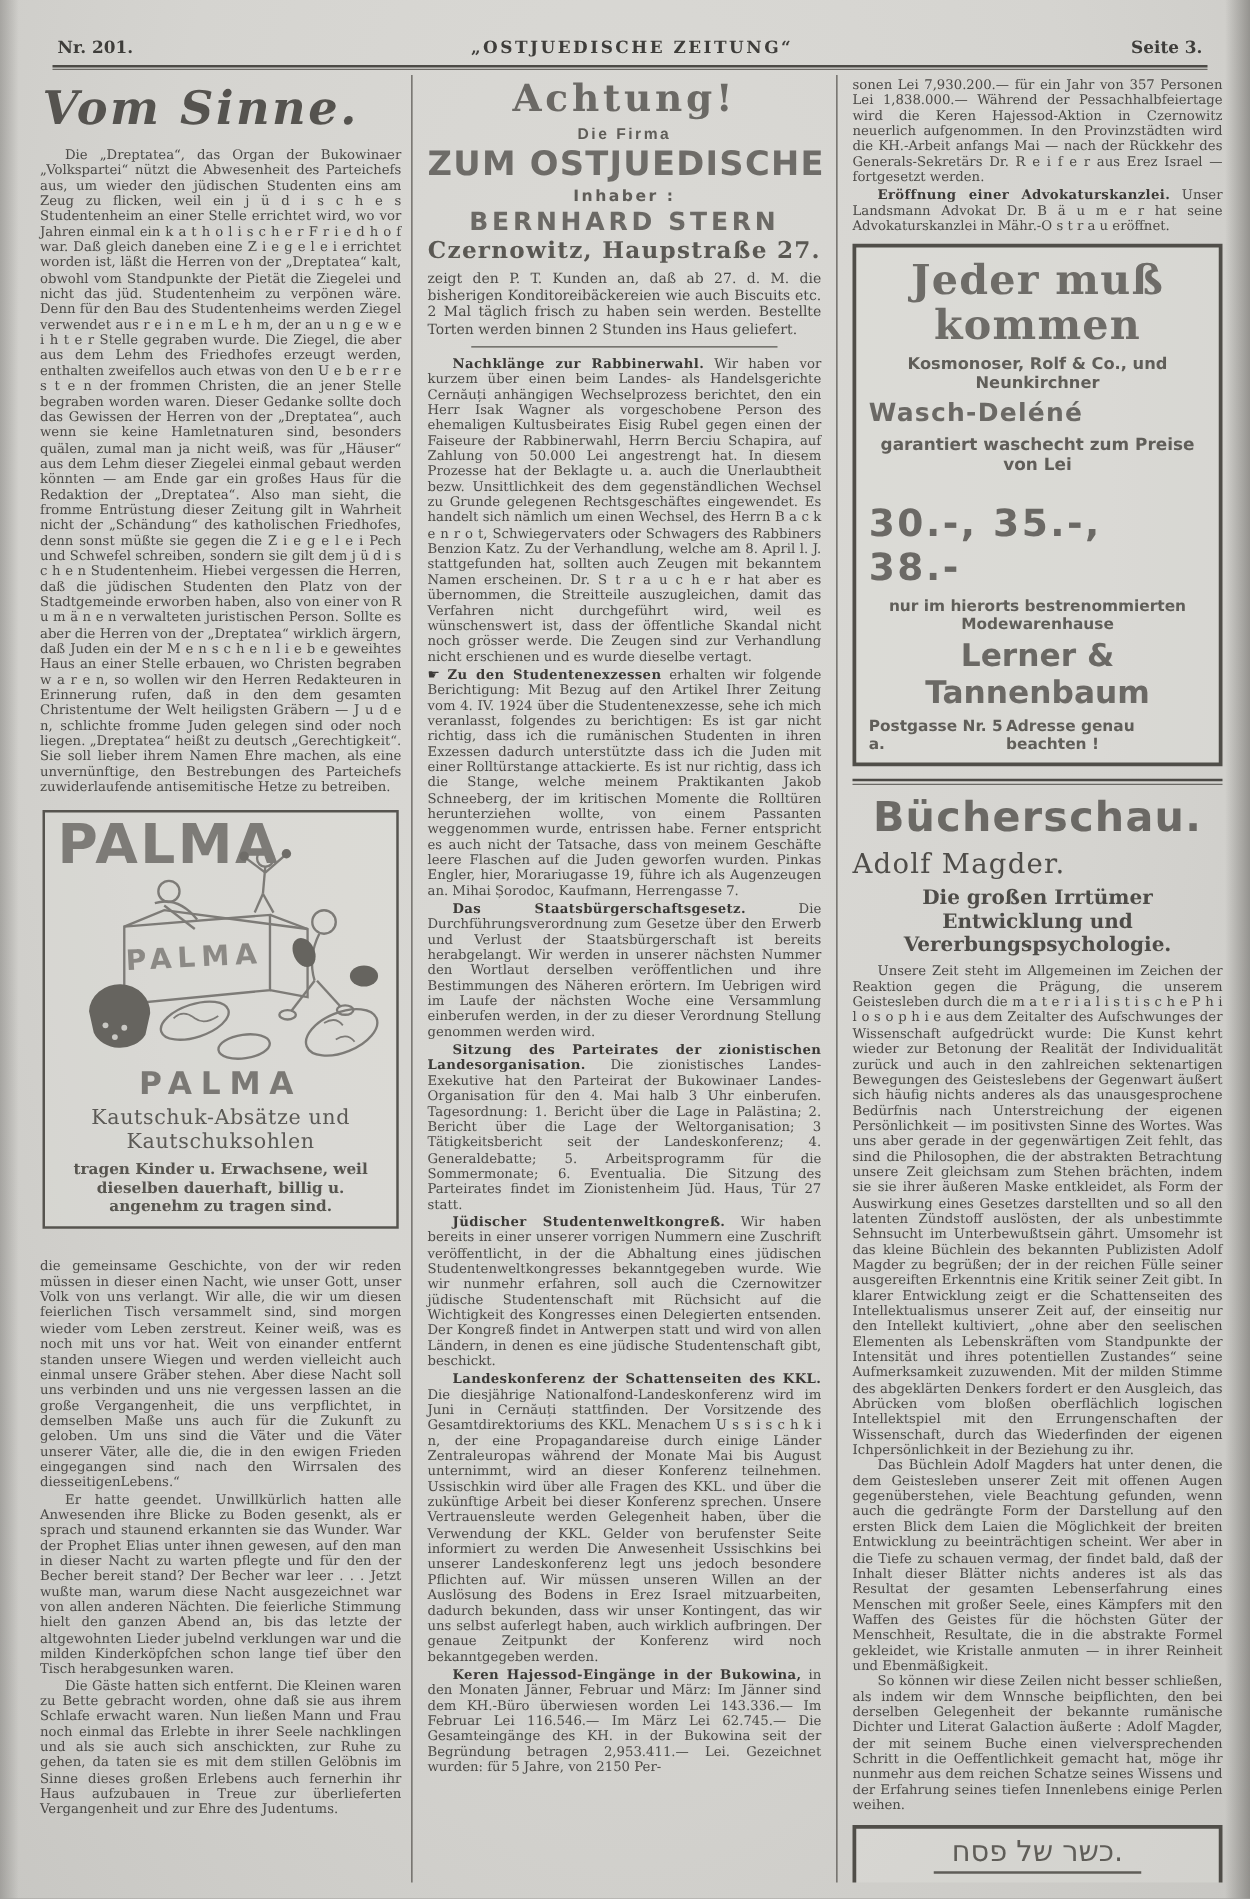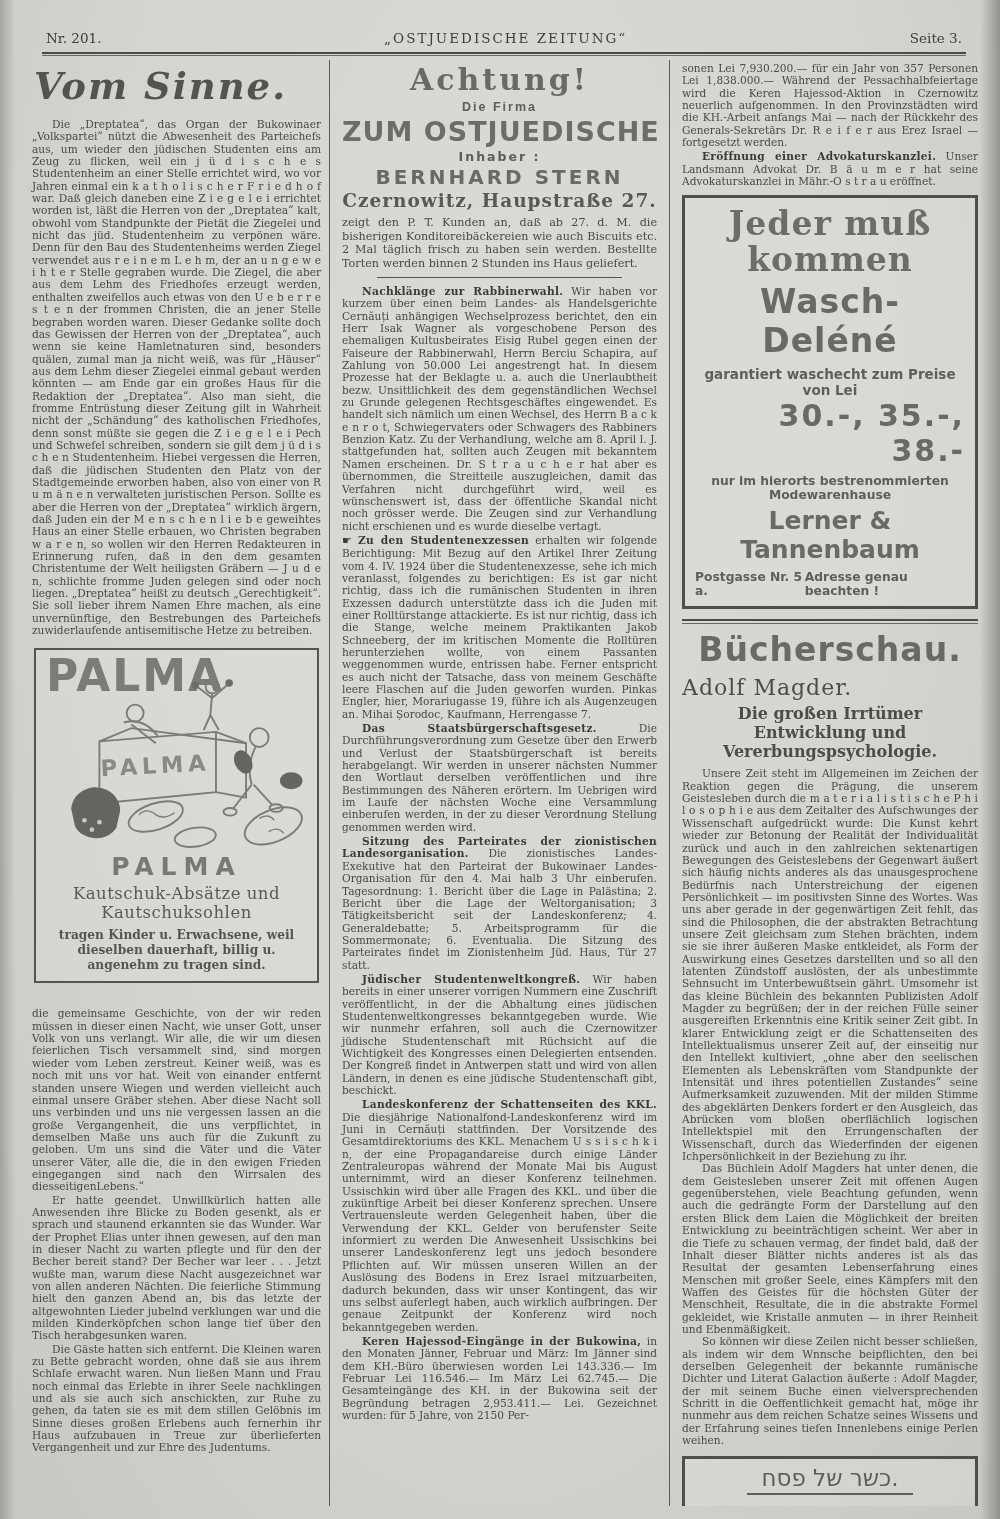--- a/index.html
+++ b/index.html
@@ -7,21 +7,21 @@
   .page {
     position:relative; width:1000px; height:1519px; overflow:hidden;
     font-family:"DejaVu Serif", serif; color:#474542;
     background:
       linear-gradient(270deg, rgba(100,98,94,.55) 0%, rgba(100,98,94,0) 2%),
       linear-gradient(90deg, rgba(90,88,85,.35) 0%, rgba(90,88,85,0) 1.5%),
       radial-gradient(ellipse at 50% 28%, #dbdad6 0%, #d5d4d0 55%, #c8c7c3 100%);
   }
   
   .masthead-row { display:flex; justify-content:space-between; align-items:flex-end;
-    padding:30px 38px 6px 46px; font-size:13.5px; color:#3e3d3a; }
+    padding:30px 38px 6px 46px; font-size:13.5px; color:#3e3d3a;font-weight:bold; }
   .masthead-center { letter-spacing:2px; font-size:13.5px; }
   .head-rule { margin:0 34px 0 42px; border-top:2px solid #4c4a46; border-bottom:1px solid #6a6864; height:4px; }
   
   .columns { display:flex; padding:4px 18px 0 26px; height:1450px; }
   .col { overflow:hidden; }
   .col-left  { width:304px; padding:2px 8px 0 6px; border-right:1px solid #5c5a55; }
   .col-mid   { width:340px; padding:2px 12px 0 12px; border-right:1px solid #5c5a55; }
   .col-right { width:312px; padding:2px 4px 0 12px; }
   
   .bt { font-size:10.6px; line-height:12.35px; text-align:justify; color:#4a4845; }
@@ -57,26 +57,26 @@
   .achtung-address { text-align:center; font-weight:bold; font-size:18.5px; letter-spacing:1px;
     color:#5a5853; margin-top:1px; }
   .achtung-body { margin-top:5px; font-size:11.2px; line-height:13.5px; }
   .rule-thin { border-top:1px solid #56544f; width:78%; margin:7px auto 7px; }
   
   .wasch-ad { border:3.5px solid #504e49; padding:8px 10px 8px; margin:8px 0 10px; background:rgba(226,225,221,.4); }
   .wasch-head { text-align:center; font-family:"DejaVu Serif", serif; font-weight:bold;
     font-size:33px; color:#6e6c68; letter-spacing:1px; line-height:36px; }
   .wasch-line1 { text-align:center; font-family:"DejaVu Sans", sans-serif; font-weight:bold;
     font-size:13px; color:#605e59; margin-top:6px; }
-  .wasch-brand { text-align:center; font-family:"DejaVu Sans", sans-serif; font-weight:bold;
-    font-size:33px; color:#6b6965; letter-spacing:1px; margin-top:4px; }
+  .wasch-brand { font-family:"DejaVu Sans", sans-serif; font-weight:bold;
+    font-size:20px; color:#6b6965; letter-spacing:1px; margin-top:4px; }
   .wasch-line2 { text-align:center; font-family:"DejaVu Sans", sans-serif; font-weight:bold;
     font-size:13.5px; color:#605e59; margin-top:6px; }
-  .wasch-prices { text-align:right; font-family:"DejaVu Sans", sans-serif; font-weight:bold;
-    font-size:30px; color:#6b6965; letter-spacing:2px; margin-top:0; }
+  .wasch-prices { text-align:left; font-family:"DejaVu Sans", sans-serif; font-weight:bold;
+    font-size:30px; color:#6b6965; letter-spacing:2px; margin-top:22px; }
   .wasch-line3 { text-align:center; font-family:"DejaVu Sans", sans-serif; font-weight:bold;
     font-size:12.3px; color:#605e59; margin-top:6px; }
   .wasch-store { text-align:center; font-family:"DejaVu Sans", sans-serif; font-weight:bold;
     font-size:25px; color:#6b6965; margin-top:4px; }
   .wasch-footer { display:flex; justify-content:space-between; font-family:"DejaVu Sans", sans-serif;
     font-weight:bold; font-size:12.3px; color:#605e59; margin-top:6px; }
   .section-rule { border-top:2.5px solid #4c4a46; border-bottom:1px solid #6a6864; height:5px; margin:4px 0 6px; }
   .buch-title { text-align:center; font-family:"DejaVu Sans", sans-serif; font-weight:bold;
     font-size:33px; color:#6b6965; letter-spacing:1px; margin:2px 0 6px; }
   .buch-author { font-size:22px; font-weight:normal; color:#4e4c48; letter-spacing:1px; }
@@ -209,20 +209,21 @@
 
     <div class="col col-right">
       <p class="bt">sonen Lei 7,930.200.— für ein Jahr von 357 Personen Lei 1,838.000.— Während der Pessachhalbfeiertage wird die Keren Hajessod-Aktion in Czernowitz neuerlich aufgenommen. In den Provinzstädten wird die KH.-Arbeit anfangs Mai — nach der Rückkehr des Generals-Sekretärs Dr. R e i f e r aus Erez Israel — fortgesetzt werden.</p>
       <p class="bt indent news">
         <b>Eröffnung einer Advokaturskanzlei.</b>
         <span>Unser Landsmann Advokat Dr. B ä u m e r hat seine Advokaturskanzlei in Mähr.-O s t r a u eröffnet.</span>
       </p>
 
       <div class="wasch-ad">
         <div class="wasch-head">Jeder muß kommen</div>
+        <div class="wasch-line1">Kosmonoser, Rolf &amp; Co., und Neunkirchner</div>
         <div class="wasch-brand">Wasch-Deléné</div>
         <div class="wasch-line2">garantiert waschecht zum Preise von Lei</div>
         <div class="wasch-prices">30.-, 35.-, 38.-</div>
         <div class="wasch-line3">nur im hierorts bestrenommierten Modewarenhause</div>
         <div class="wasch-store">Lerner &amp; Tannenbaum</div>
         <div class="wasch-footer">
           <span>Postgasse Nr. 5 a.</span>
           <span>Adresse genau beachten !</span>
         </div>
       </div>

